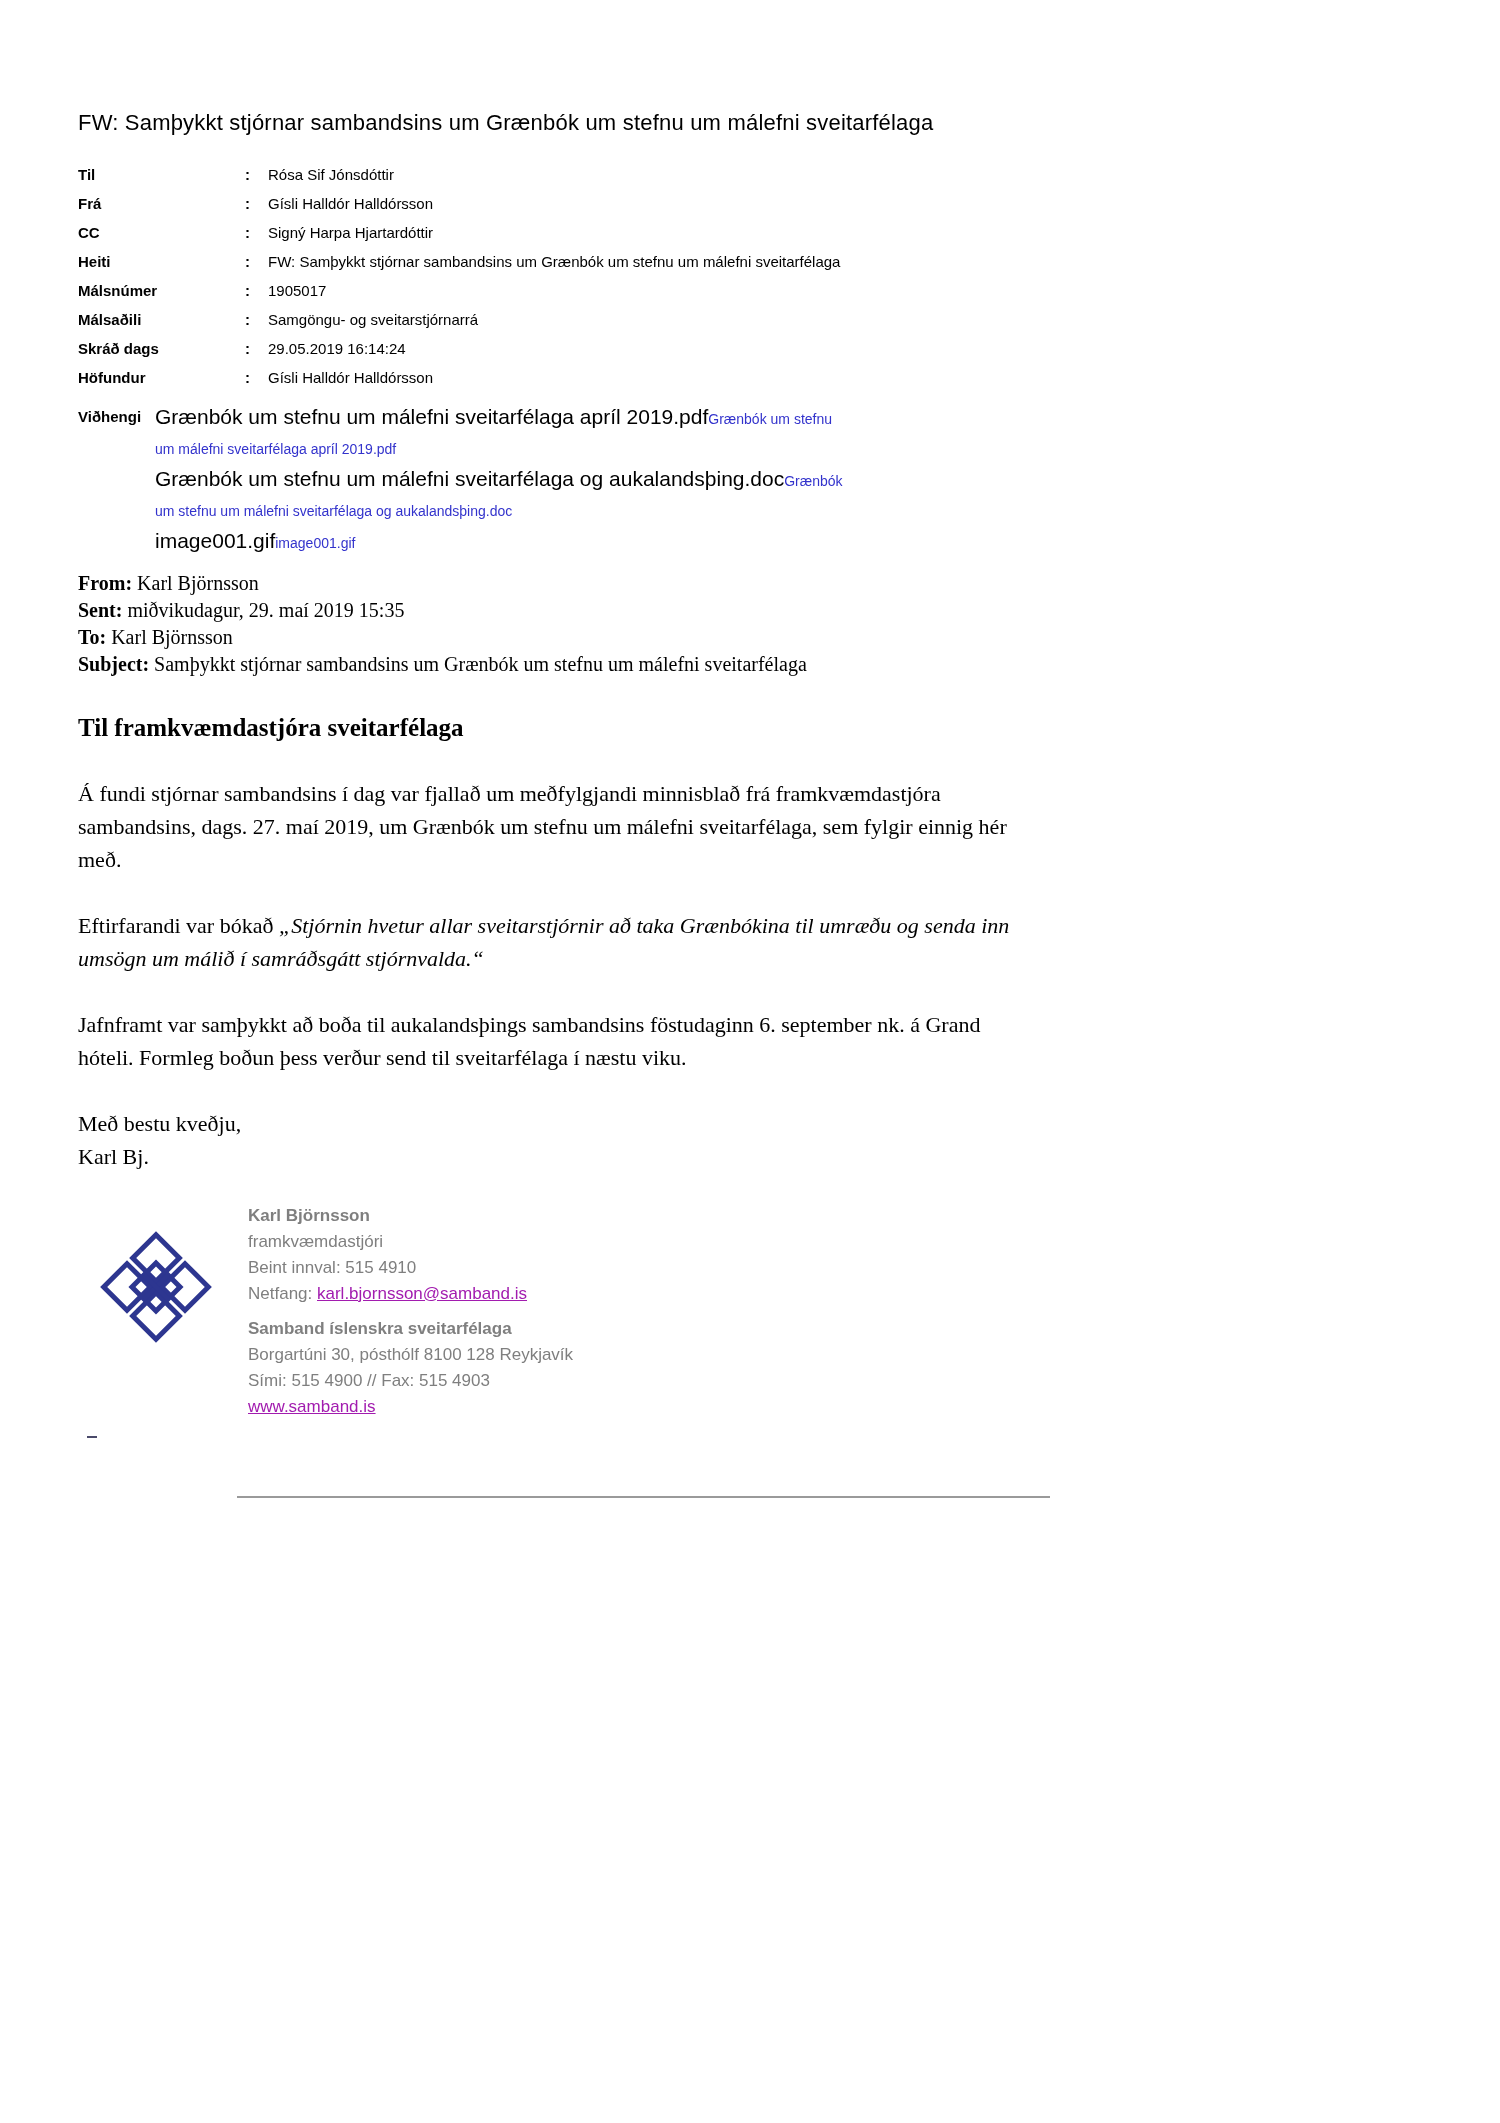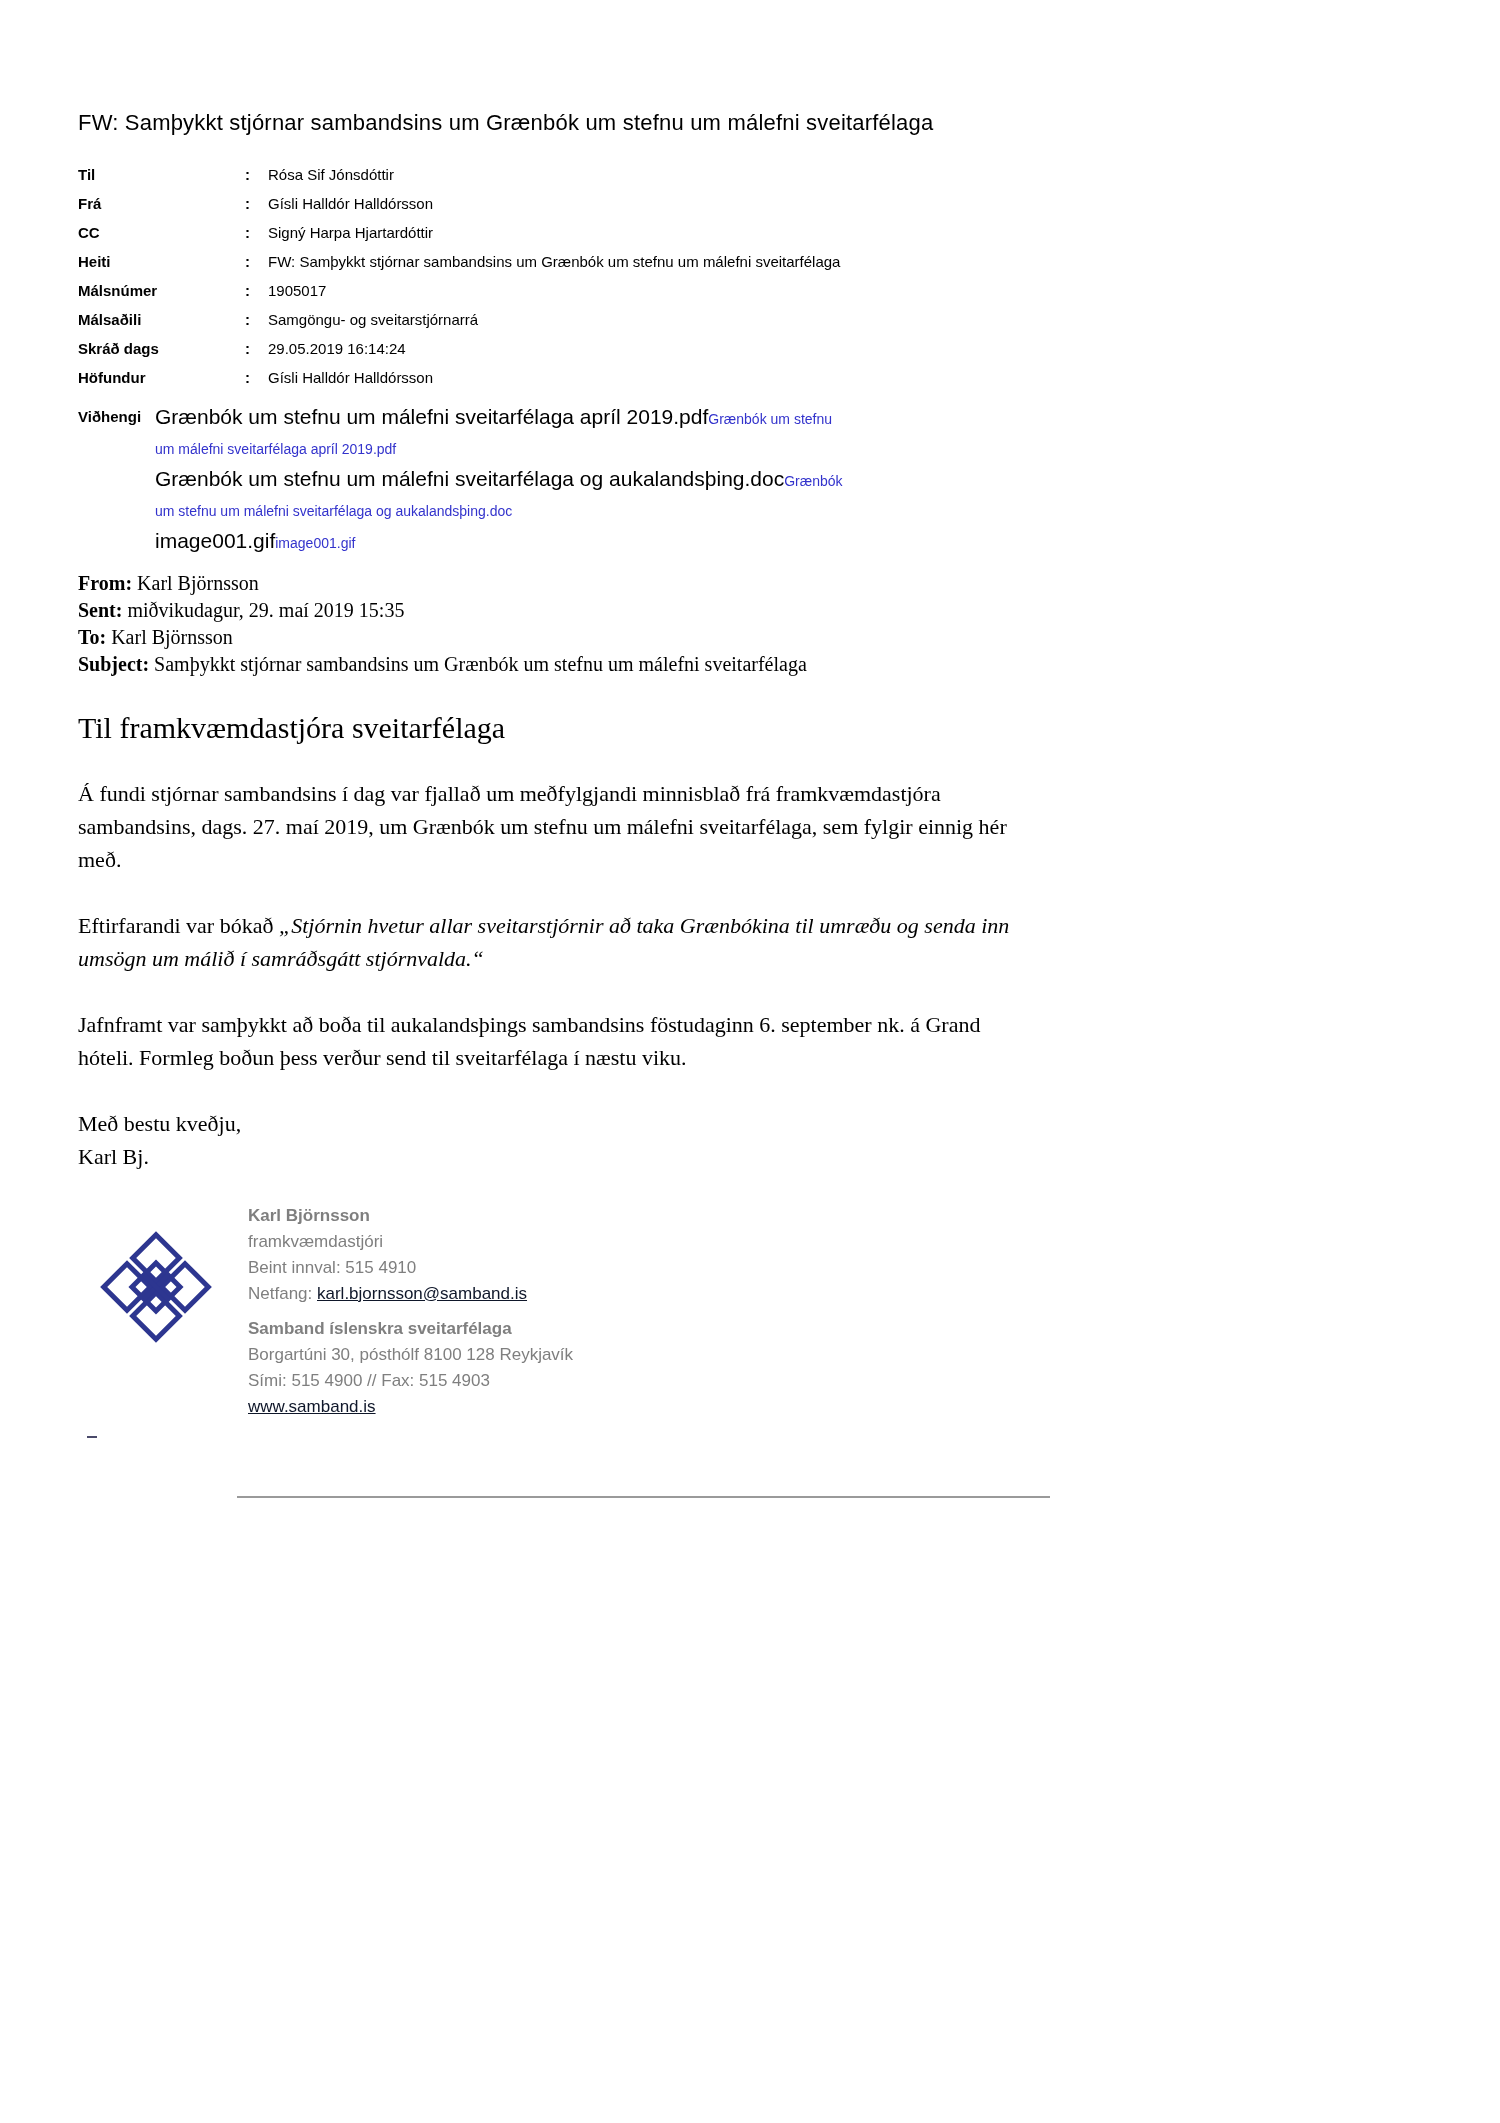--- a/index.html
+++ b/index.html
@@ -48,40 +48,40 @@
   .eh-label { font-weight: bold; }
 
   
   .body-text {
     font-family: "Liberation Serif", serif;
     font-size: 22px;
     line-height: 33px;
     max-width: 940px;
   }
   .body-heading {
-    font-size: 30px;
-    font-weight: normal;
+    font-size: 25px;
+    font-weight: bold;
     margin: 32px 0 0 0;
   }
   .body-text p { margin: 33px 0 0 0; }
   .italic { font-style: italic; }
   .closing div { line-height: 33px; }
   .closing { margin-top: 33px; }
 
   
   .signature { display: flex; margin-top: 30px; }
   .logo-wrap { flex: 0 0 170px; padding-left: 22px; padding-top: 28px; }
   .sig-text {
     font-size: 17px;
     line-height: 26px;
     color: #7f7f7f;
   }
   .sig-bold { font-weight: bold; color: #7f7f7f; }
   .sig-gap { height: 9px; }
-  .sig-link { color: #0f172a; text-decoration: underline; cursor: pointer; }
+  .sig-link { color: #a21caf; text-decoration: underline; cursor: pointer; }
 
   .stray-mark {
     margin: 16px 0 0 9px;
     width: 10px;
     border-top: 2px solid #4a4a6a;
   }
   .bottom-rule {
     margin: 58px 0 0 159px;
     width: 813px;
     border-top: 2px solid #9a9a9a;

